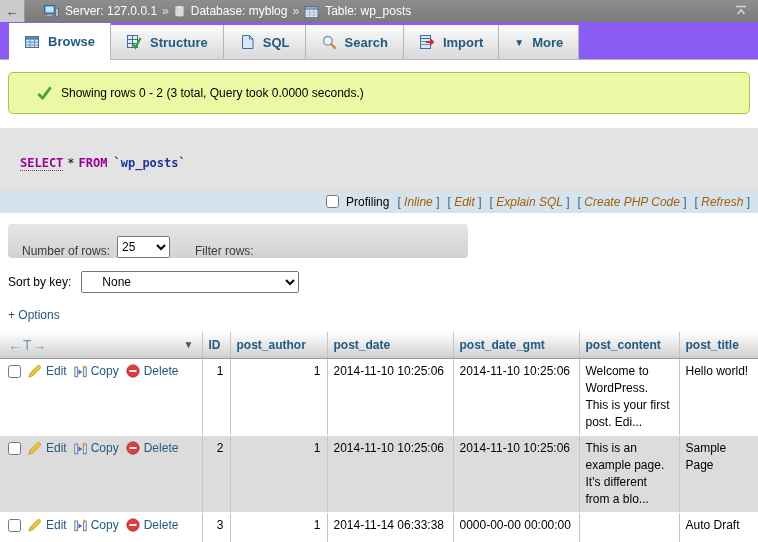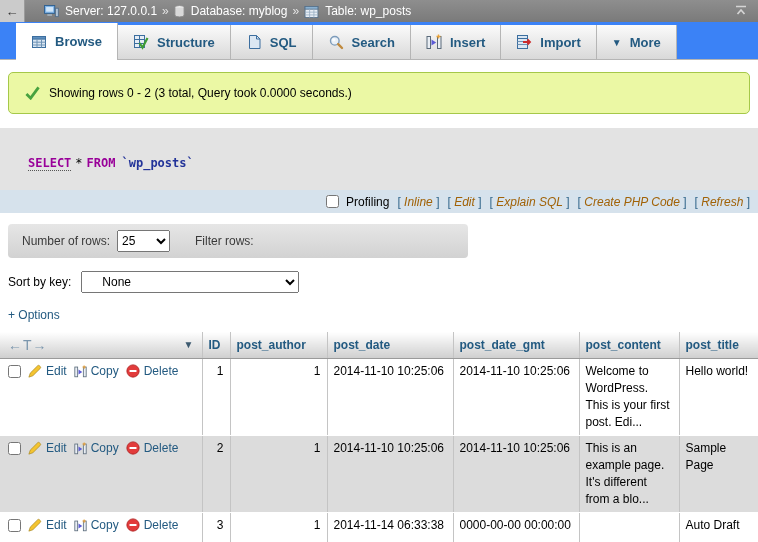--- a/index.html
+++ b/index.html
@@ -13,50 +13,50 @@
     border-right: 1px solid #9b9b9b; display: flex; align-items: center;
     justify-content: center; font-size: 13px; cursor: pointer; }
   .crumb { display: flex; align-items: flex-end; gap: 6px; }
   .crumb:first-of-type { margin-left: 14px; }
   .crumb a { color: #fff; text-decoration: none; }
   .crumb-sep { color: #e3e3e3; }
   .collapse-btn { margin-left: auto; margin-right: 10px; cursor: pointer; display:flex; }
 
   
   .tabbar { height: 38px; display: flex; align-items: flex-end;
-    border-bottom: 1px solid #b5b5b5; background: #3b82f6; padding-left: 16px; }
+    border-bottom: 1px solid #b5b5b5; background: #8b5cf6; padding-left: 9px; }
   .tab { display: flex; align-items: center; gap: 8px; height: 34px; padding: 0 15px;
     background: linear-gradient(#fbfbfb,#d9d9d9); border-right: 1px solid #b5b5b5;
     color: #235a81; font-weight: bold; font-size: 13px; cursor: pointer; white-space: nowrap; }
   .tab.active { background: #fff; height: 37px; margin-bottom: -1px; }
   .tab .chev { font-size: 10px; color: #235a81; }
   .icon { display: inline-flex; }
 
   
   .success { margin: 12px 8px 0 8px; height: 42px; border: 1px solid #a5c849;
     background: #ebf8a4; border-radius: 5px; display: flex; align-items: center;
-    gap: 9px; padding: 0 16px; }
+    gap: 9px; padding: 0 28px; }
 
   
   .query-section { margin-top: 14px; background: #e3e3e3; }
-  .sql-line { padding: 28px 0 20px 28px; font-family: "DejaVu Sans Mono", monospace;
+  .sql-line { padding: 28px 0 20px 20px; font-family: "DejaVu Sans Mono", monospace;
     font-size: 12px; }
   .sql-kw { color: #990099; font-weight: bold; }
   .sql-select { border-bottom: 1px dotted #555; cursor: help; text-decoration: none; }
   .sql-star { color: #000; margin: 0 4px; }
   .sql-id { color: #223399; font-weight: bold; margin-left: 6px; }
   .profiling-bar { background: #d6e2ec; height: 23px; display: flex; align-items: center;
     justify-content: flex-end; gap: 4px; padding-right: 8px; }
   .profiling-bar input { margin-right: 3px; }
   .plink { color: #35688c; margin-left: 4px; white-space: nowrap; }
   .plink a { color: #a16207; text-decoration: none; font-style: italic; }
 
   
   .controls-box { margin: 11px 0 0 8px; width: 460px; height: 34px; border-radius: 4px;
-    background: linear-gradient(#e6e6e6,#d2d2d2); display: flex; align-items: center;
+    background: linear-gradient(#e6e6e6,#d2d2d2); display: flex; align-items: flex-end;
     gap: 7px; padding: 0 14px; color: #3a3a3a; }
   select { font-size: 12px; height: 22px; font-family: "Liberation Sans", sans-serif; }
   .rows-select { width: 53px; }
   .filter-label { margin-left: 18px; }
   .filter-input { width: 160px; height: 22px; border: 1px solid #b9b9b9; padding: 0 6px;
     font-size: 12px; font-family: "Liberation Sans", sans-serif; color: #333; }
   .filter-input::placeholder { color: #a9a9a9; }
   .sort-row { margin: 13px 0 0 8px; display: flex; align-items: center; gap: 10px; }
   .sort-select { width: 218px; padding-left: 16px; }
   .options-link { display: inline-block; margin: 15px 0 6px 8px; color: #235a81;
@@ -177,31 +177,20 @@
   </div>
   <div class="tab">
     <span class="icon">
       <svg width="16" height="16" viewBox="0 0 16 16">
           <circle cx="6.8" cy="6.8" r="4.3" fill="#e9f0f7" stroke="#7d9cbb" stroke-width="1.4"></circle>
           <circle cx="5.8" cy="5.8" r="1.6" fill="#fafdff"></circle>
           <line x1="10.2" y1="10.2" x2="14" y2="14" stroke="#c08a3e" stroke-width="2.4" stroke-linecap="round"></line>
         </svg>
     </span>
     <span>Search</span>
-  </div>
-  <div class="tab">
-    <span class="icon">
-      <svg width="16" height="16" viewBox="0 0 16 16">
-          <rect x="1" y="2.5" width="3.5" height="12" fill="#e9eef4" stroke="#5a6a7a"></rect>
-          <rect x="11.5" y="2.5" width="3.5" height="12" fill="#e9eef4" stroke="#5a6a7a"></rect>
-          <path d="M10.2 8.5 L5.5 5.4 v6.2 z" fill="#5b5bd6"></path>
-          <path d="M10.5 2.5 h4 M12.5 0.5 v4" stroke="#e8a33d" stroke-width="1.4"></path>
-        </svg>
-    </span>
-    <span>Insert</span>
   </div>
   <div class="tab">
     <span class="icon">
       <svg width="16" height="16" viewBox="0 0 16 16">
           <rect x="1.5" y="1.5" width="10" height="13" fill="#dbe7f3" stroke="#3c6e9f"></rect>
           <line x1="1.5" y1="4.5" x2="11.5" y2="4.5" stroke="#3c6e9f"></line>
           <line x1="1.5" y1="7.5" x2="11.5" y2="7.5" stroke="#6f93b5"></line>
           <line x1="1.5" y1="10.5" x2="11.5" y2="10.5" stroke="#6f93b5"></line>
           <path d="M7 8 h7 M11.5 5.5 L14 8 l-2.5 2.5" stroke="#cc2b2b" stroke-width="1.8" fill="none"></path>
         </svg>

